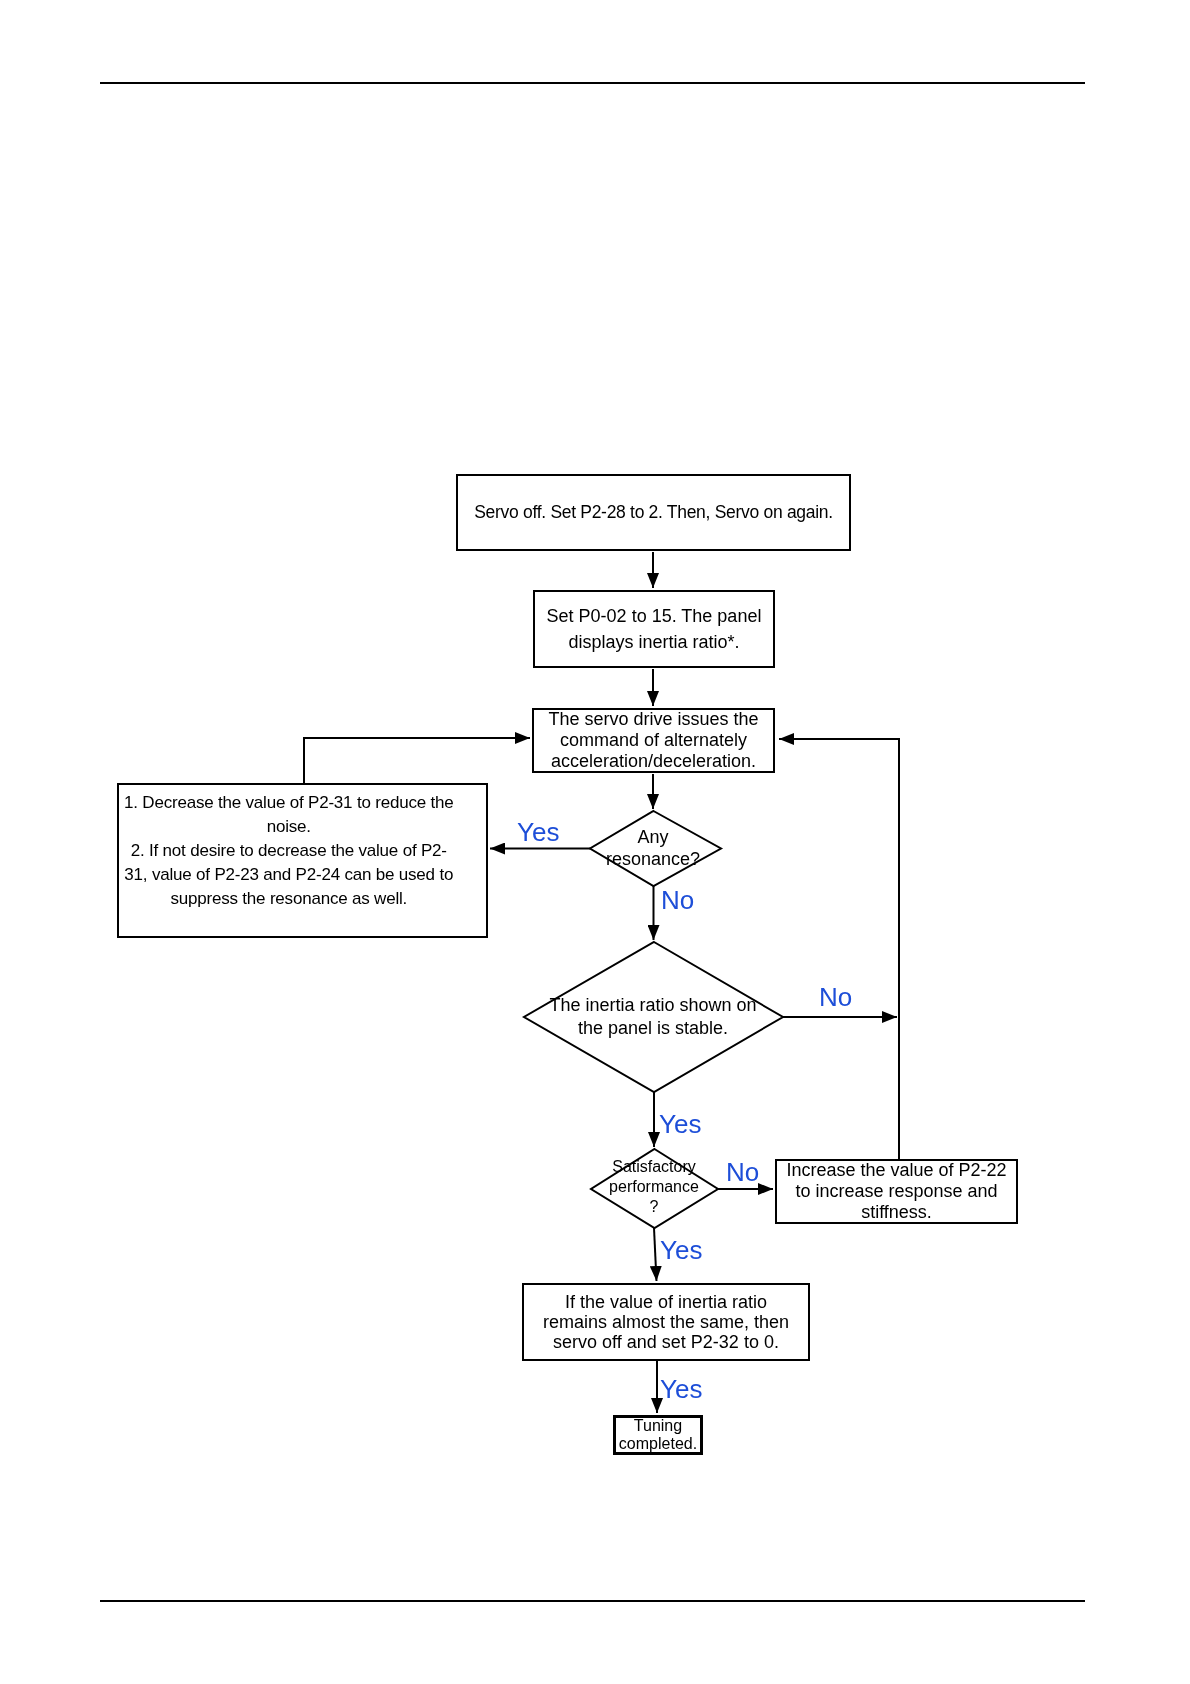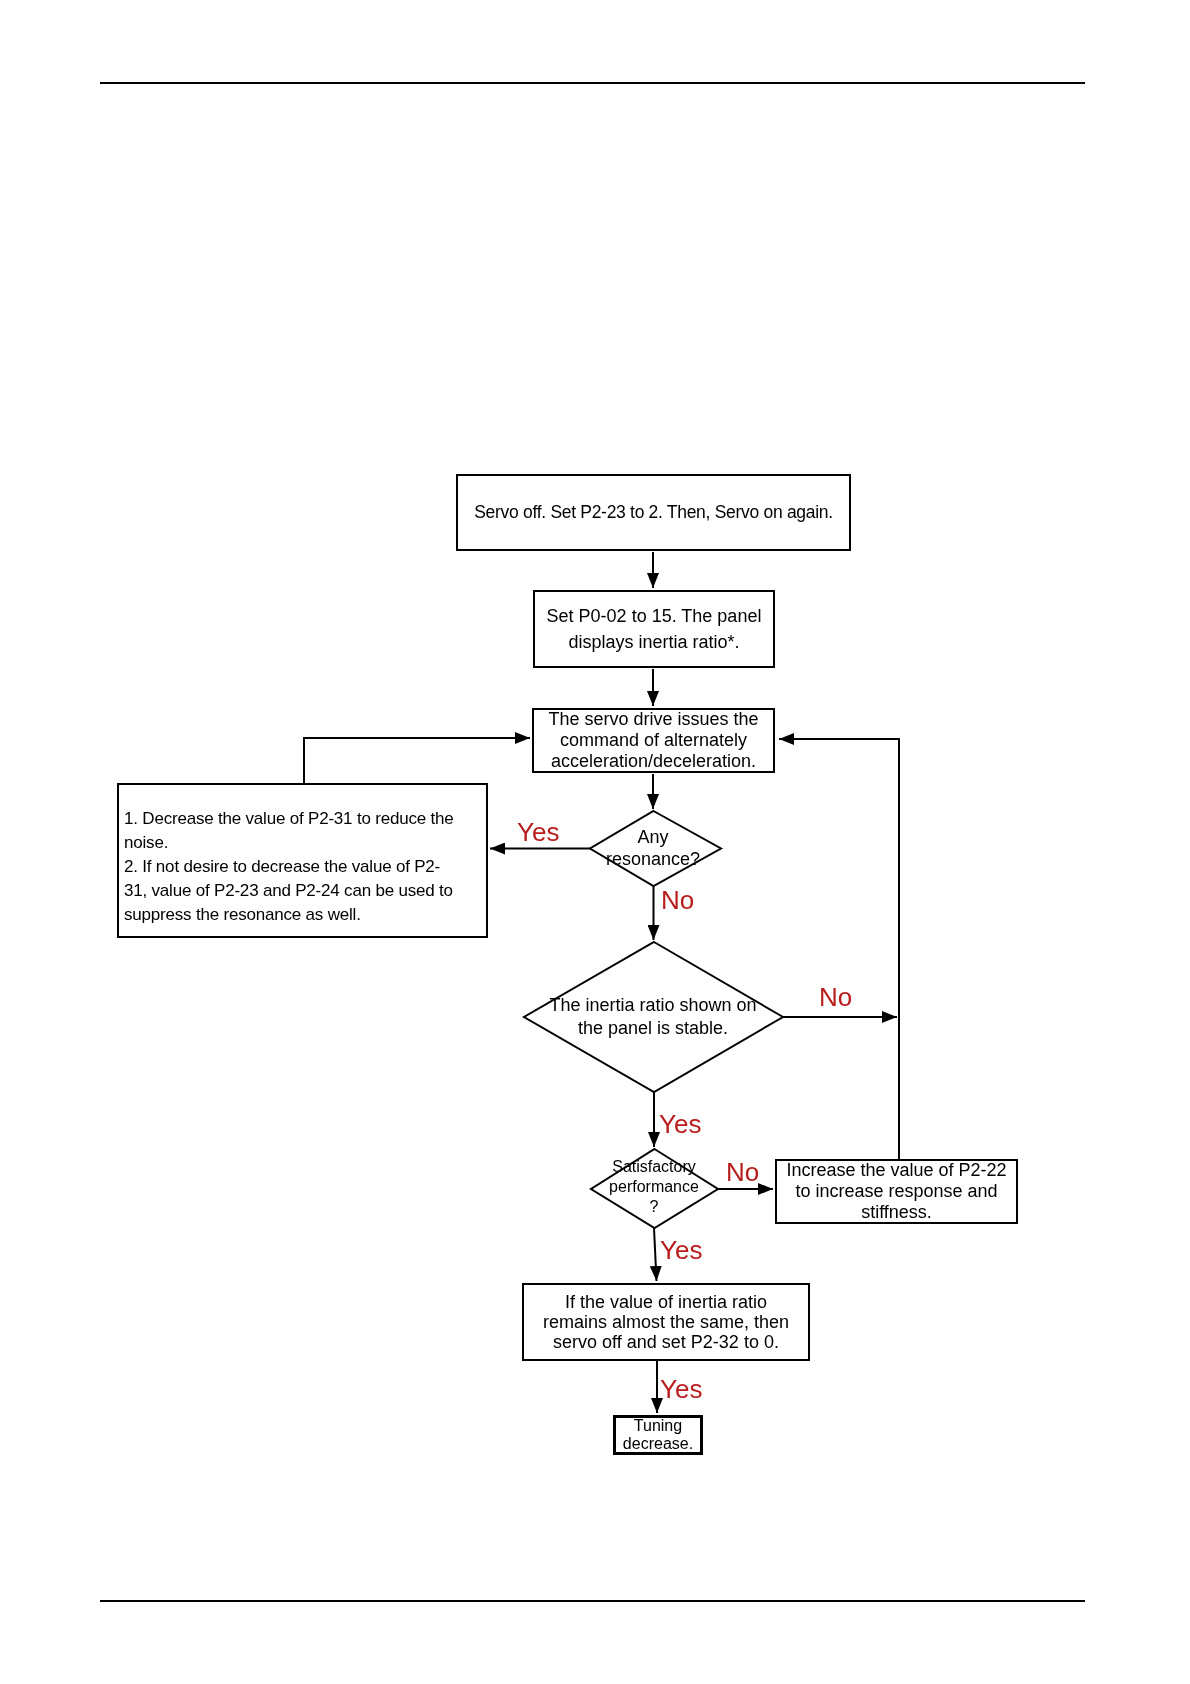--- a/index.html
+++ b/index.html
@@ -21,36 +21,36 @@
     position:absolute; box-sizing:border-box;
     border:2px solid #000; background:#fff;
     display:flex; align-items:center; justify-content:center;
     text-align:center; white-space:pre;
     font-size:18px; line-height:21px;
   }
   .box.a { left:456px; top:474px; width:395px; height:77px; font-size:17.5px; letter-spacing:-0.3px; }
   .box.b { left:533px; top:590px;  width:242px; height:78px; line-height:26px; }
   .box.c { left:532px; top:708px;  width:243px; height:65px; line-height:21px; }
   .box.e { left:117px; top:783px;  width:371px; height:155px;
-           align-items:flex-start; justify-content:flex-start; text-align:left;
-           padding:22px 5px; font-size:17px; line-height:24px; letter-spacing:-0.2px; }
+           align-items:flex-start; justify-content:flex-start; text-align:center;
+           padding:6px 5px; font-size:17px; line-height:24px; letter-spacing:-0.2px; }
   .box.f { left:775px; top:1159px; width:243px; height:65px; line-height:21px; }
   .box.g { left:522px; top:1283px; width:288px; height:78px; line-height:20px; }
   .box.h { left:613px; top:1415px; width:90px;  height:40px; border-width:3px;
            font-size:16px; line-height:18px; }
 
   .diamond-text {
     position:absolute; text-align:center; white-space:pre; color:#000;
   }
   .diamond-text.d1 { left:563px; top:826px;  width:180px; font-size:18px; line-height:22px; }
   .diamond-text.d2 { left:523px; top:994px;  width:260px; font-size:18px; line-height:23px; }
   .diamond-text.d3 { left:584px; top:1157px; width:140px; font-size:16px; line-height:20px; }
 
   .flow-label {
-    position:absolute; font-size:26px; line-height:1; color:#b91c1c;
+    position:absolute; font-size:26px; line-height:1; color:#1d4ed8;
   }
   .flow-label.yes1 { left:517px; top:819px; }
   .flow-label.no1  { left:661px; top:887px; }
   .flow-label.no2  { left:819px; top:984px; }
   .flow-label.yes2 { left:659px; top:1111px; }
   .flow-label.no3  { left:726px; top:1159px; }
   .flow-label.yes3 { left:660px; top:1237px; }
   .flow-label.yes4 { left:660px; top:1376px; }
 </style>
 </head>
@@ -83,39 +83,39 @@
       <path d="M899,1159 L899,739 L779,739" marker-end="url(#ah)"></path>
       <path d="M654,1092 L654,1147" marker-end="url(#ah)"></path>
 
       <polygon points="654.5,1149 718,1189 654.5,1228 591,1189" fill="#fff"></polygon>
       <path d="M718,1189 L773,1189" marker-end="url(#ah)"></path>
       <path d="M654,1228 L656.5,1281" marker-end="url(#ah)"></path>
       <path d="M657,1361 L657,1413" marker-end="url(#ah)"></path>
     </g>
   </svg>
 
-  <div class="box a">Servo off. Set P2-23 to 2. Then, Servo on again.</div>
+  <div class="box a">Servo off. Set P2-28 to 2. Then, Servo on again.</div>
   <div class="box b">Set P0-02 to 15. The panel
 displays inertia ratio*.</div>
   <div class="box c">The servo drive issues the
 command of alternately
 acceleration/deceleration.</div>
   <div class="box e">1. Decrease the value of P2-31 to reduce the
 noise.
 2. If not desire to decrease the value of P2-
 31, value of P2-23 and P2-24 can be used to
 suppress the resonance as well.</div>
   <div class="box f">Increase the value of P2-22
 to increase response and
 stiffness.</div>
   <div class="box g">If the value of inertia ratio
 remains almost the same, then
 servo off and set P2-32 to 0.</div>
   <div class="box h">Tuning
-decrease.</div>
+completed.</div>
 
   <div class="diamond-text d1">Any
 resonance?</div>
   <div class="diamond-text d3">Satisfactory
 performance
 ?</div>
   <div class="diamond-text d2">The inertia ratio shown on
 the panel is stable.</div>
 
   <div class="flow-label yes1">Yes</div>

